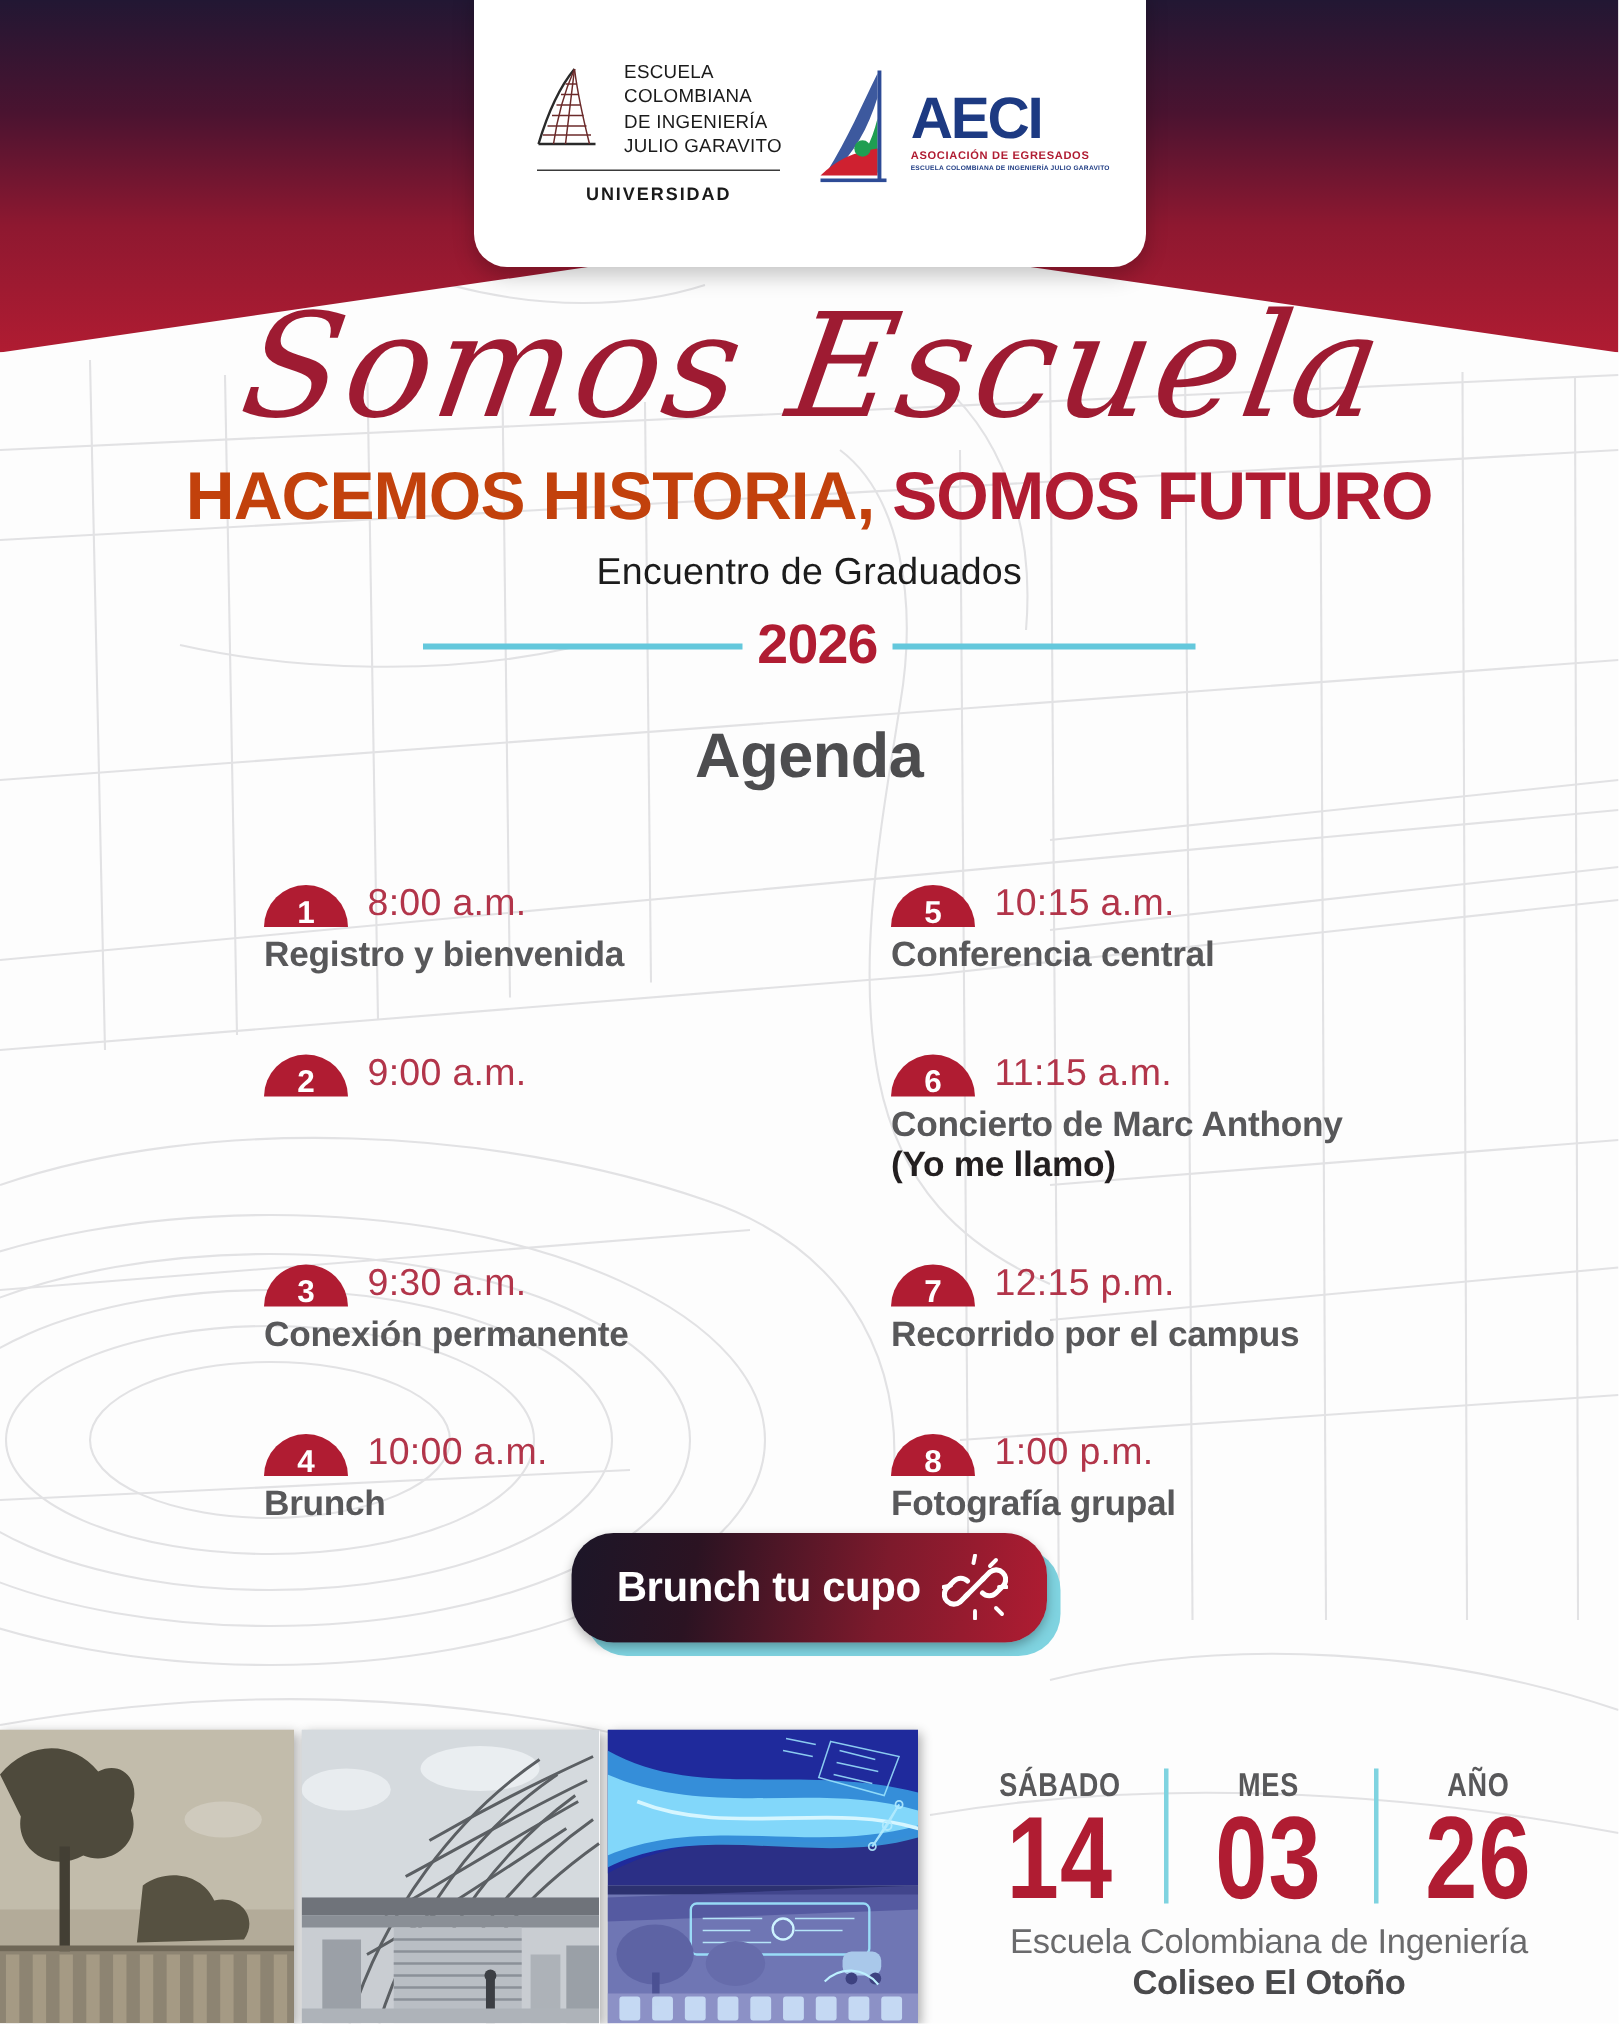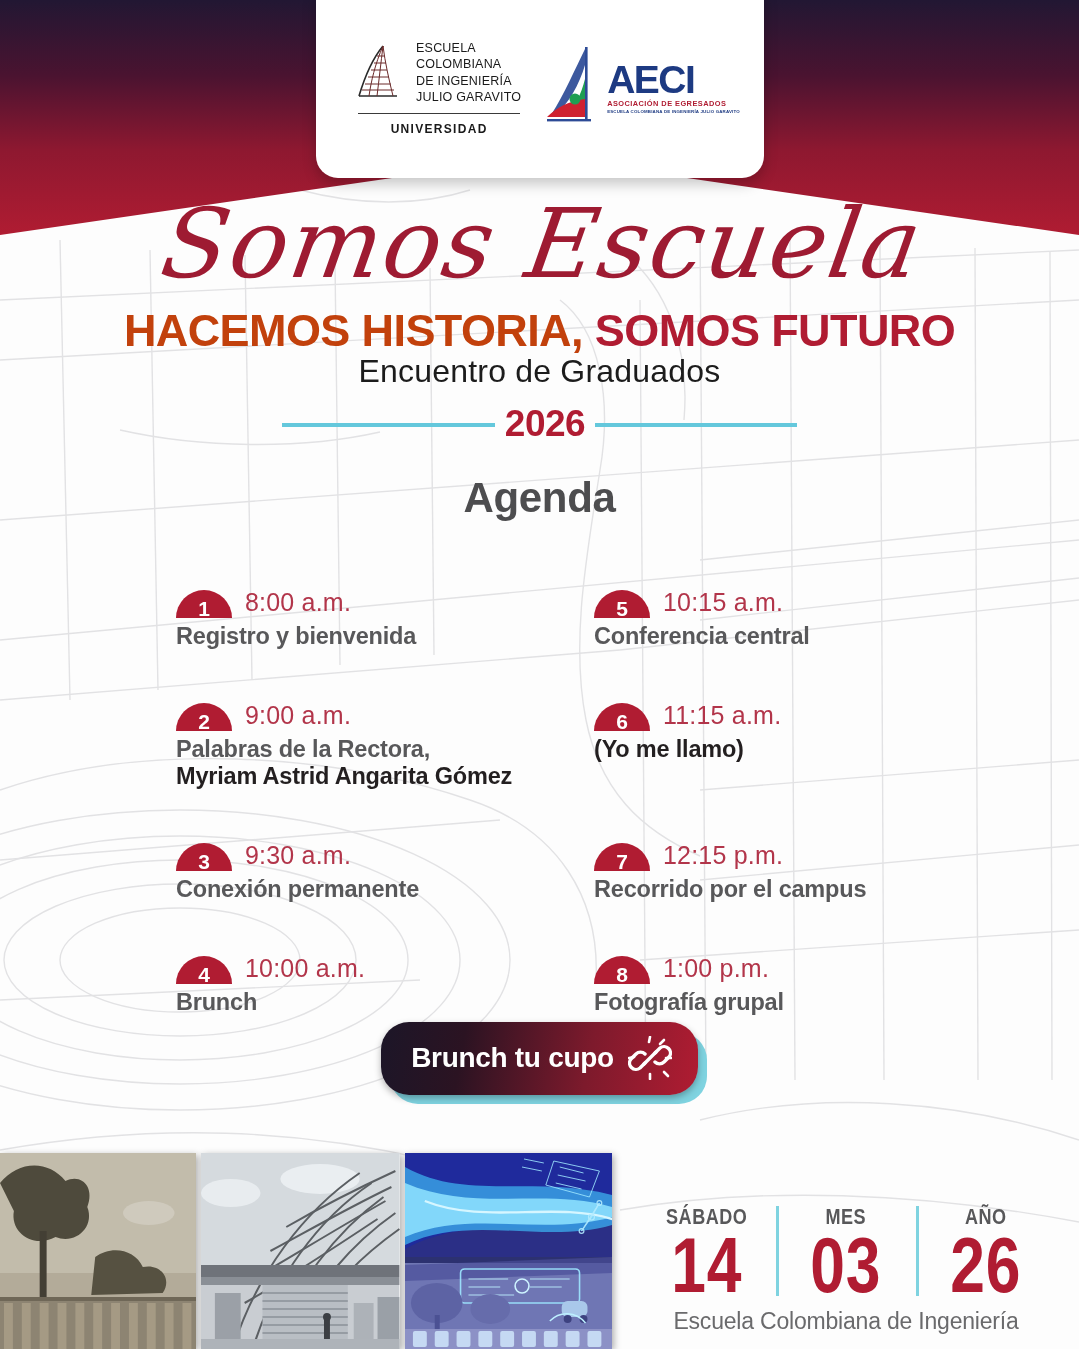--- a/index.html
+++ b/index.html
@@ -48,21 +48,21 @@
   .hero { position:absolute; top:196px; left:0; right:0; z-index:4; text-align:center; }
   .script {
     font-family:"DejaVu Serif", serif; font-style:italic; font-weight:400;
     font-size:96px; color:#9e1b32; letter-spacing:2px; line-height:1;
     transform:skewX(-9deg); padding-left:6px;
   }
   .headline { margin-top:16px; font-size:45px; font-weight:700; letter-spacing:-.6px;
               line-height:1; white-space:nowrap; }
   .headline .grey { color:#c2410c; }
   .headline .red  { color:#b01c32; }
-  .subtitle { font-size:32px; color:#1c1c1c; font-weight:400; letter-spacing:.2px; }
+  .subtitle { margin-top:14px; font-size:25px; color:#1c1c1c; font-weight:400; letter-spacing:.2px; }
   .yearwrap { margin-top:12px; position:relative; height:44px; display:flex;
               align-items:center; justify-content:center;padding-left:11px; }
   .yearline { position:absolute; left:282px; right:282px; top:48%; height:4px; background:#64c8dc; }
   .year { position:relative; background:#fdfdfd; padding:0 10px; font-size:37px;
           font-weight:700; color:#b01c32; letter-spacing:-.5px; }
   .agenda-title { margin-top:28px; font-size:42px; font-weight:700; color:#4d4d4f; letter-spacing:-.3px; }
 
   
   .agenda { position:absolute; top:588px; left:176px; width:760px; z-index:4;
             display:grid; grid-template-columns:418px 342px; row-gap:52px; }
@@ -252,34 +252,31 @@
     <div class="desc">Conferencia central</div>
   </div>
 
   <div>
     <div class="item-time">
       <div class="badge">
         <span>2</span>
       </div>
       <div class="time">9:00 a.m.</div>
     </div>
+  </div>
+
+  <div>
+    <div class="item-time">
+      <div class="badge">
+        <span>6</span>
+      </div>
+      <div class="time">11:15 a.m.</div>
+    </div>
     <div class="desc">
-      <span>Palabras de la Rectora,</span>
-      <span class="dark">Myriam Astrid Angarita Gómez</span>
-    </div>
-  </div>
-
-  <div>
-    <div class="item-time">
-      <div class="badge">
-        <span>6</span>
-      </div>
-      <div class="time">11:15 a.m.</div>
-    </div>
-    <div class="desc">
+      <span>Concierto de Marc Anthony</span>
       <span class="dark">(Yo me llamo)</span>
     </div>
   </div>
 
   <div>
     <div class="item-time">
       <div class="badge">
         <span>3</span>
       </div>
       <div class="time">9:30 a.m.</div>
@@ -478,13 +475,14 @@
     <div class="datecol">
       <div class="dlabel">MES</div>
       <div class="dvalue">03</div>
     </div>
     <div class="datecol">
       <div class="dlabel">AÑO</div>
       <div class="dvalue">26</div>
     </div>
   </div>
   <div class="venue1">Escuela Colombiana de Ingeniería</div>
+  <div class="venue2">Coliseo El Otoño</div>
 </div>
 
 </body></html>

